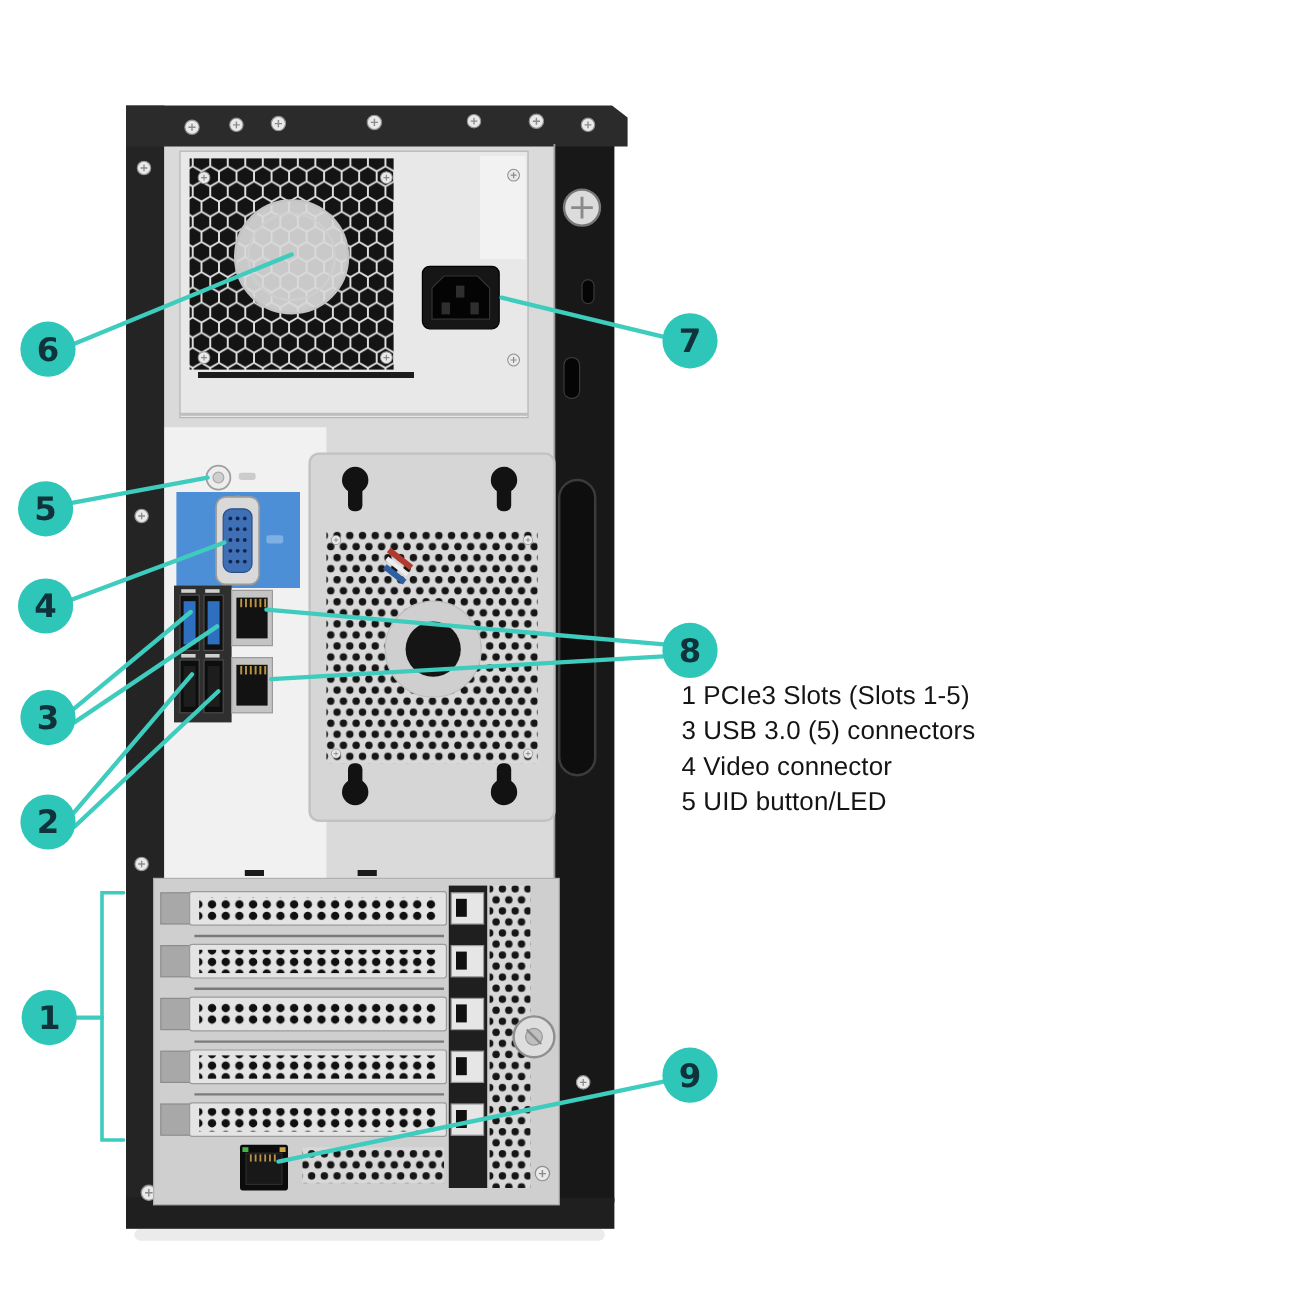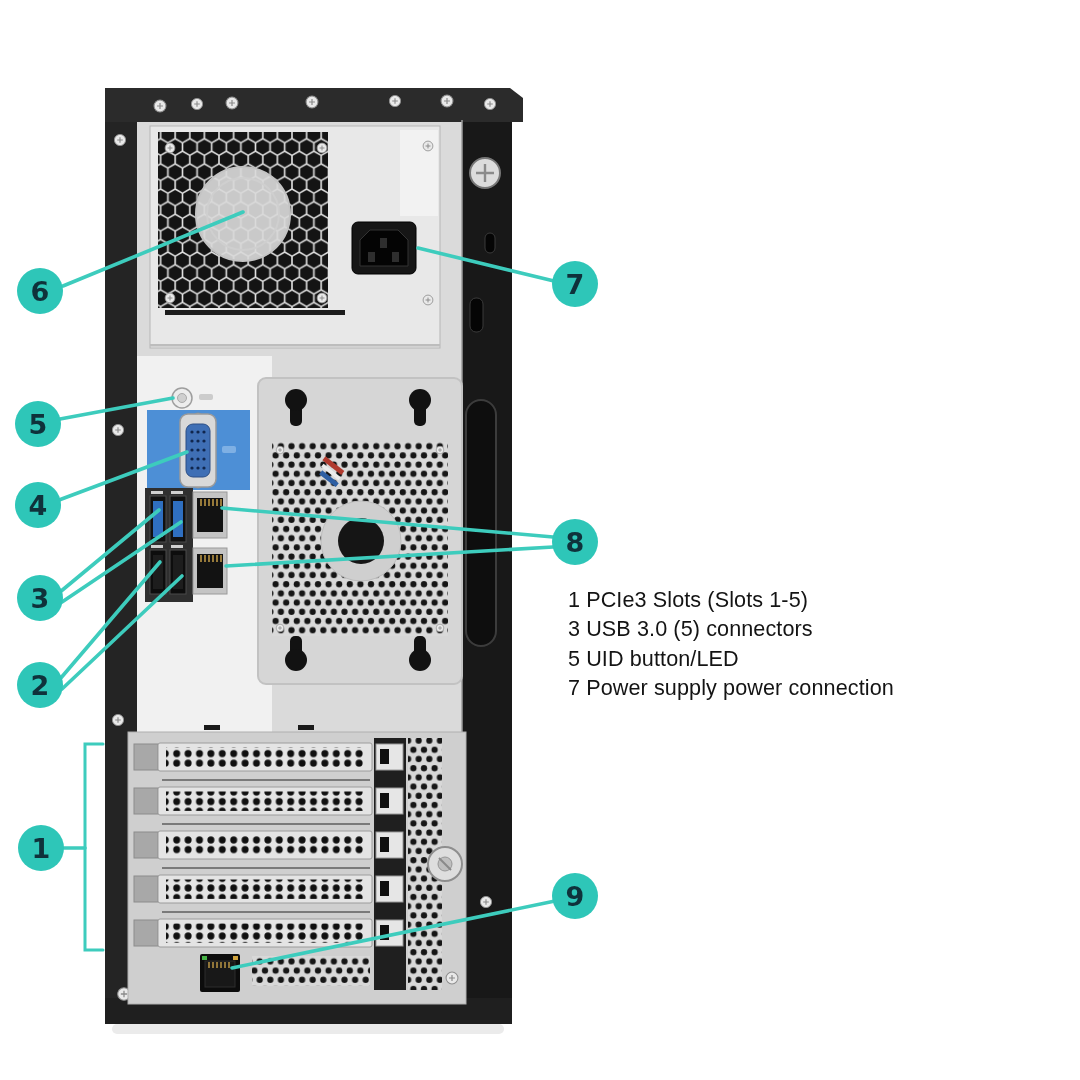--- a/index.html
+++ b/index.html
@@ -12,21 +12,21 @@
   .stage{
     position:relative;
     width:1080px;height:1080px;
     background:#ffffff;
     overflow:hidden;
     font-family:"Liberation Sans",sans-serif;
   }
   .stage svg{position:absolute;left:0;top:0;}
   .legend{
     position:absolute;
-    left:568px;top:585px;
+    left:568px;top:565px;
     color:var(--ink);
     font-size:21.6px;
     line-height:29.3px;
     white-space:nowrap;
   }
   .legend-line span{letter-spacing:0.1px;}
   .badge-num{
     font-family:"DejaVu Sans","Liberation Sans",sans-serif;
     font-weight:bold;
     font-size:27px;
@@ -363,17 +363,17 @@
     <g>
       <circle cx="575" cy="896" r="23" fill="#2ec6b8"></circle>
       <text class="badge-num" x="575" y="905.5" text-anchor="middle">9</text>
     </g>
   </g>
 </svg>
 
   <div class="legend">
     <div class="legend-line"><span>1</span> <span>PCIe3 Slots (Slots 1-5)</span></div>
     <div class="legend-line"><span>3</span> <span>USB 3.0 (5) connectors</span></div>
+    <div class="legend-line"><span>4</span> <span>Video connector</span></div>
     <div class="legend-line"><span>5</span> <span>UID button/LED</span></div>
-    <div class="legend-line"><span>7</span> <span>Power supply power connection</span></div>
   </div>
 
 </div>
 
 </body></html>

